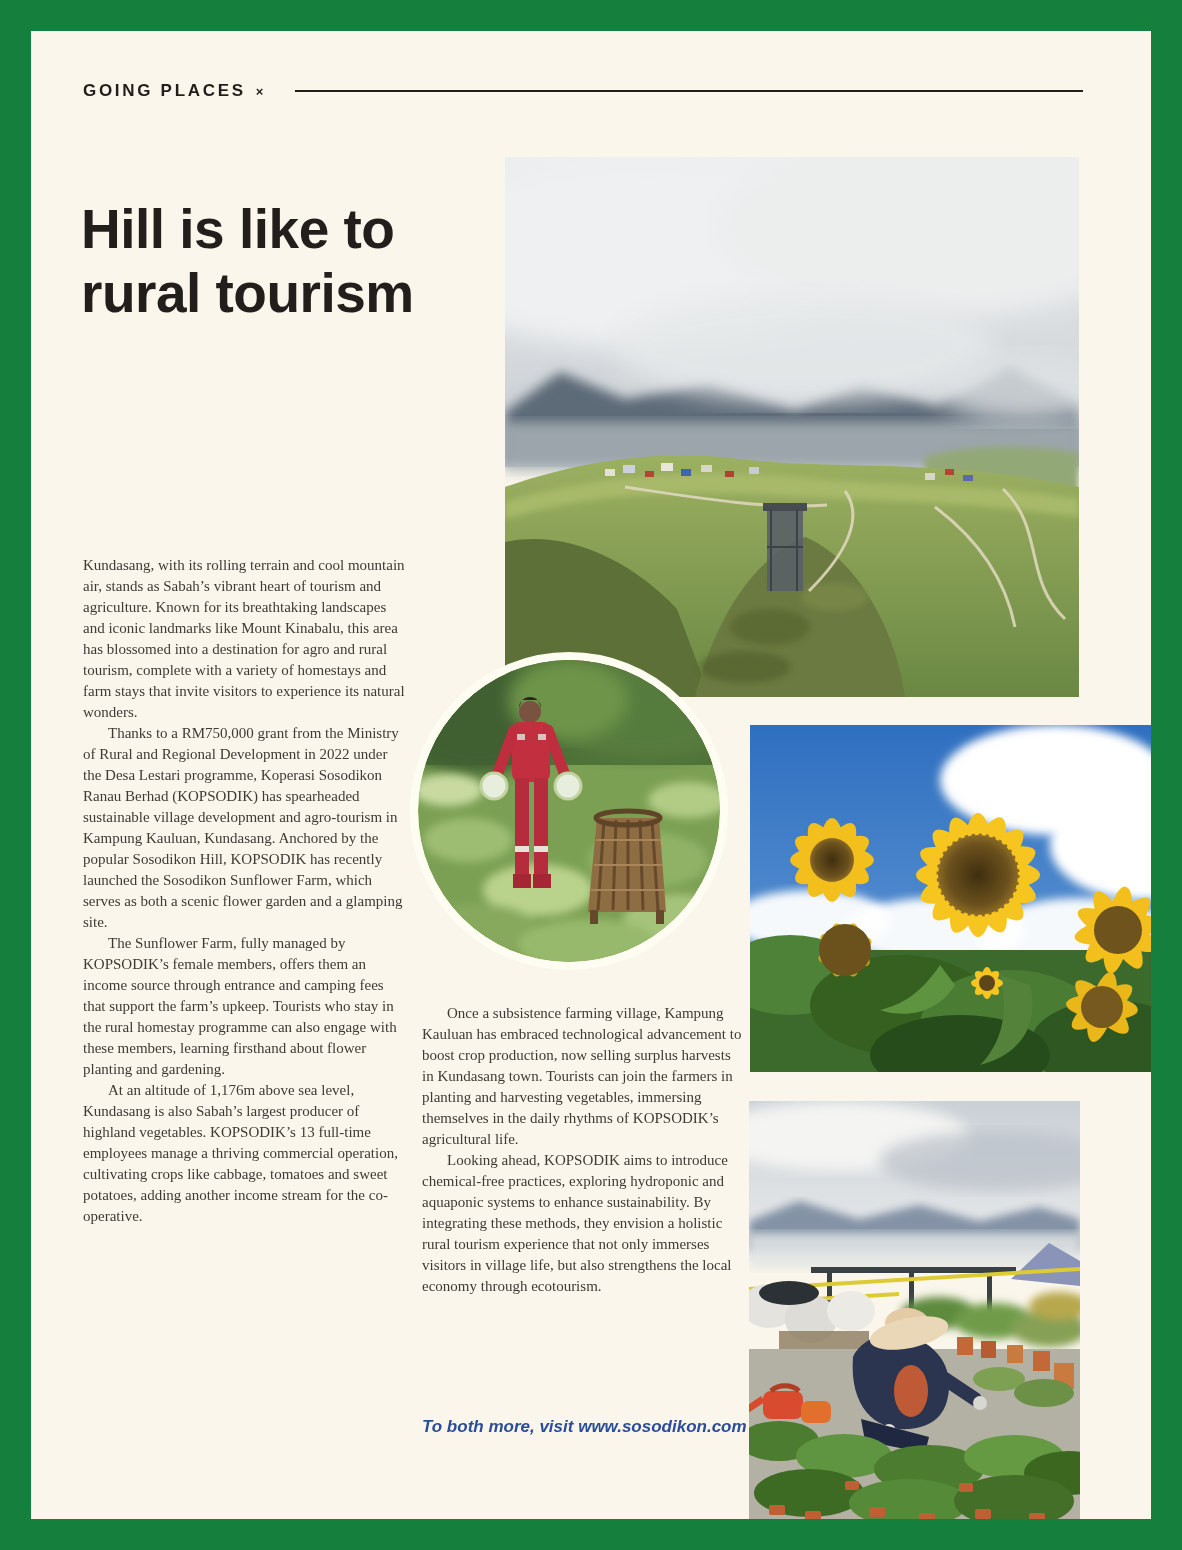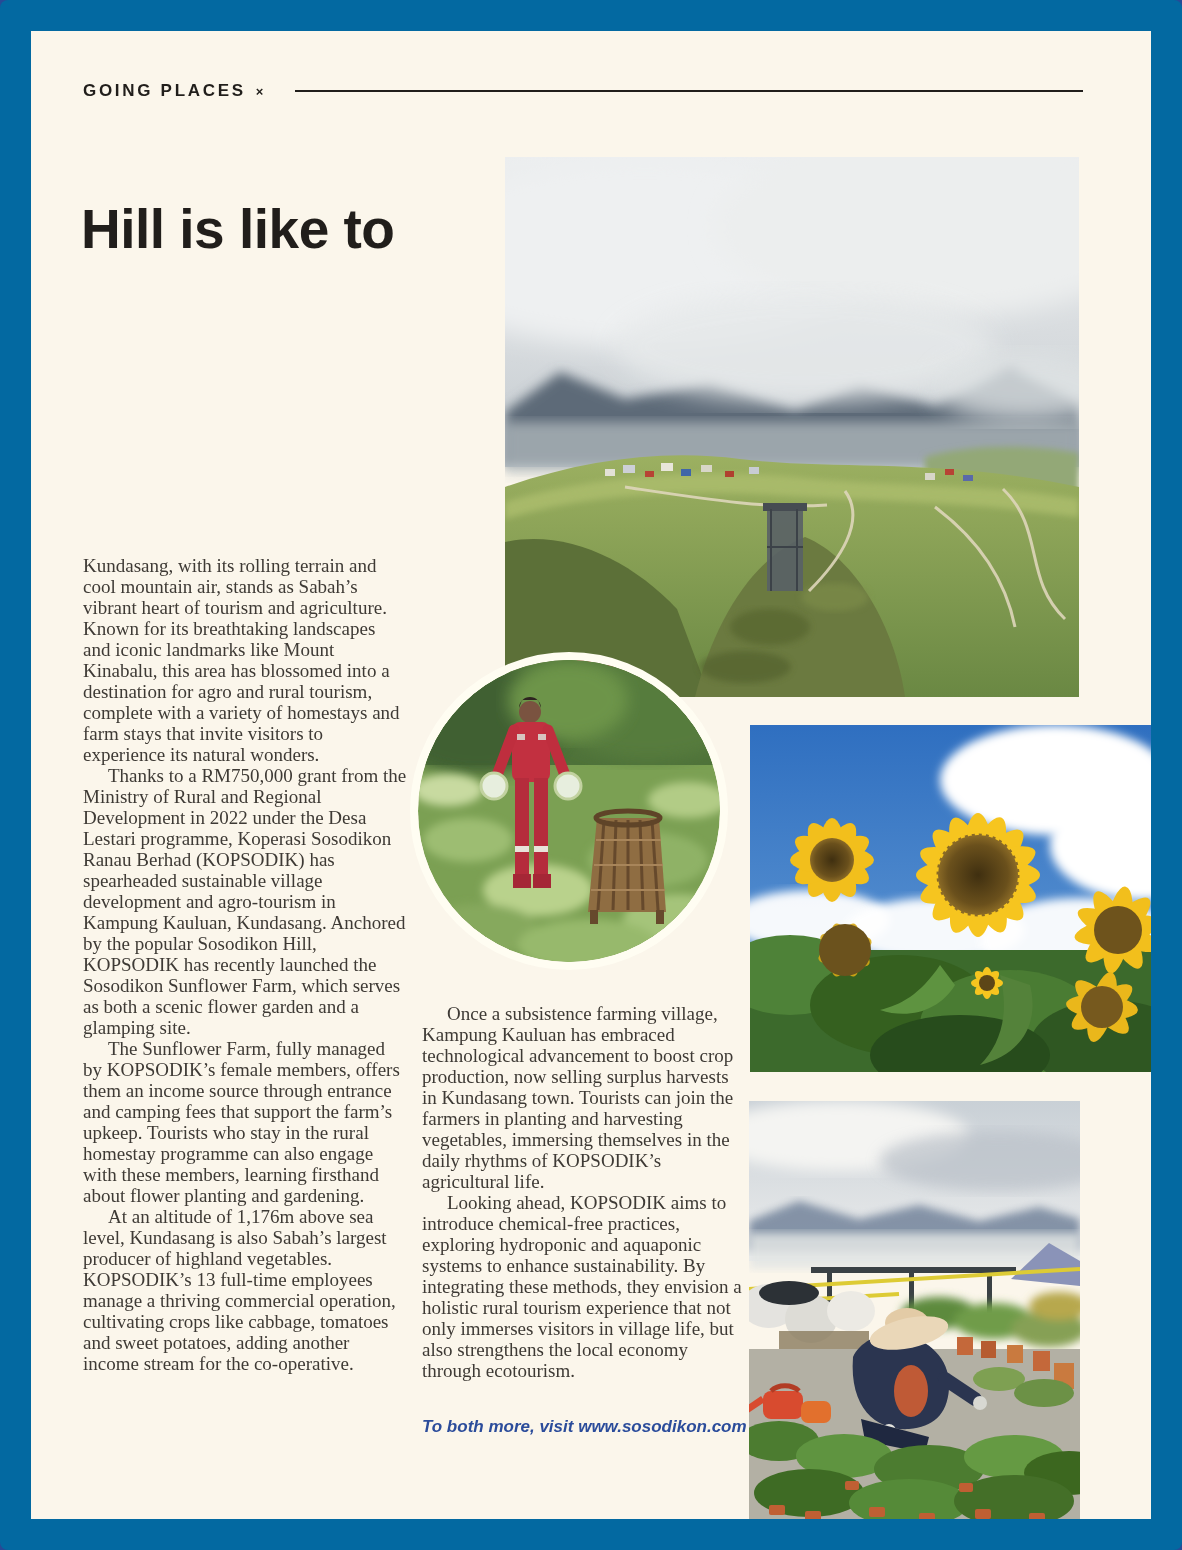--- a/index.html
+++ b/index.html
@@ -1,34 +1,34 @@
 <!DOCTYPE html>
 <html><head>
 <meta charset="utf-8">
 <title>Going Places</title>
 <style>
   html,body{margin:0;padding:0;background:#284A96;}
-  .frame{position:relative;width:1182px;height:1550px;background:#0369a1;overflow:hidden;border-radius:8px;}
+  .frame{position:relative;width:1182px;height:1550px;background:#15803d;overflow:hidden;}
   .page{position:absolute;left:31px;top:31px;width:1120px;height:1488px;background:#FBF6EB;}
 
   
   .masthead{position:absolute;left:52px;top:50px;width:1000px;display:flex;align-items:center;
     font-family:"Liberation Sans",sans-serif;font-weight:700;color:#211E1B;
     font-size:17px;letter-spacing:2.7px;white-space:nowrap;}
   .masthead .sep{font-size:13px;margin:0 10px;letter-spacing:0;}
   .masthead .rule{flex:1;height:2px;background:#211E1B;margin-left:22px;}
 
   
   .headline{position:absolute;left:50px;top:166px;width:430px;
     font-family:"Liberation Sans",sans-serif;font-weight:700;color:#211E1B;
     font-size:55px;line-height:64px;letter-spacing:-0.5px;}
 
   
   .col{position:absolute;font-family:"Liberation Serif",serif;color:#3E3A35;
-    font-size:19px;line-height:21px;}
+    font-size:15px;line-height:21px;}
   .col-left{left:52px;top:524px;width:324px;}
   .col-right{left:391px;top:972px;width:320px;}
   .col p{margin:0;}
   .col p.indent{text-indent:25px;}
 
   .cta{position:absolute;left:391px;top:1386px;
     font-family:"Liberation Sans",sans-serif;font-style:italic;font-weight:700;
     font-size:17px;color:#2B4C9B;cursor:pointer;}
 
   
@@ -47,20 +47,21 @@
   <div class="page">
 
     <div class="masthead">
       <span>GOING PLACES</span>
       <span class="sep">×</span>
       <span class="rule"></span>
     </div>
 
     <h1 class="headline" style="margin:0;font-size:55px;">
       <div>Hill is like to</div>
+      <div>rural tourism</div>
     </h1>
 
     <div class="col col-left">
       <p>Kundasang, with its rolling terrain and cool mountain air, stands as Sabah’s vibrant heart of tourism and agriculture. Known for its breathtaking landscapes and iconic landmarks like Mount Kinabalu, this area has blossomed into a destination for agro and rural tourism, complete with a variety of homestays and farm stays that invite visitors to experience its natural wonders.</p>
       <p class="indent">Thanks to a RM750,000 grant from the Ministry of Rural and Regional Development in 2022 under the Desa Lestari programme, Koperasi Sosodikon Ranau Berhad (KOPSODIK) has spearheaded sustainable village development and agro-tourism in Kampung Kauluan, Kundasang. Anchored by the popular Sosodikon Hill, KOPSODIK has recently launched the Sosodikon Sunflower Farm, which serves as both a scenic flower garden and a glamping site.</p>
       <p class="indent">The Sunflower Farm, fully managed by KOPSODIK’s female members, offers them an income source through entrance and camping fees that support the farm’s upkeep. Tourists who stay in the rural homestay programme can also engage with these members, learning firsthand about flower planting and gardening.</p>
       <p class="indent">At an altitude of 1,176m above sea level, Kundasang is also Sabah’s largest producer of highland vegetables. KOPSODIK’s 13 full-time employees manage a thriving commercial operation, cultivating crops like cabbage, tomatoes and sweet potatoes, adding another income stream for the co-operative.</p>
     </div>
 
     <div class="col col-right">

